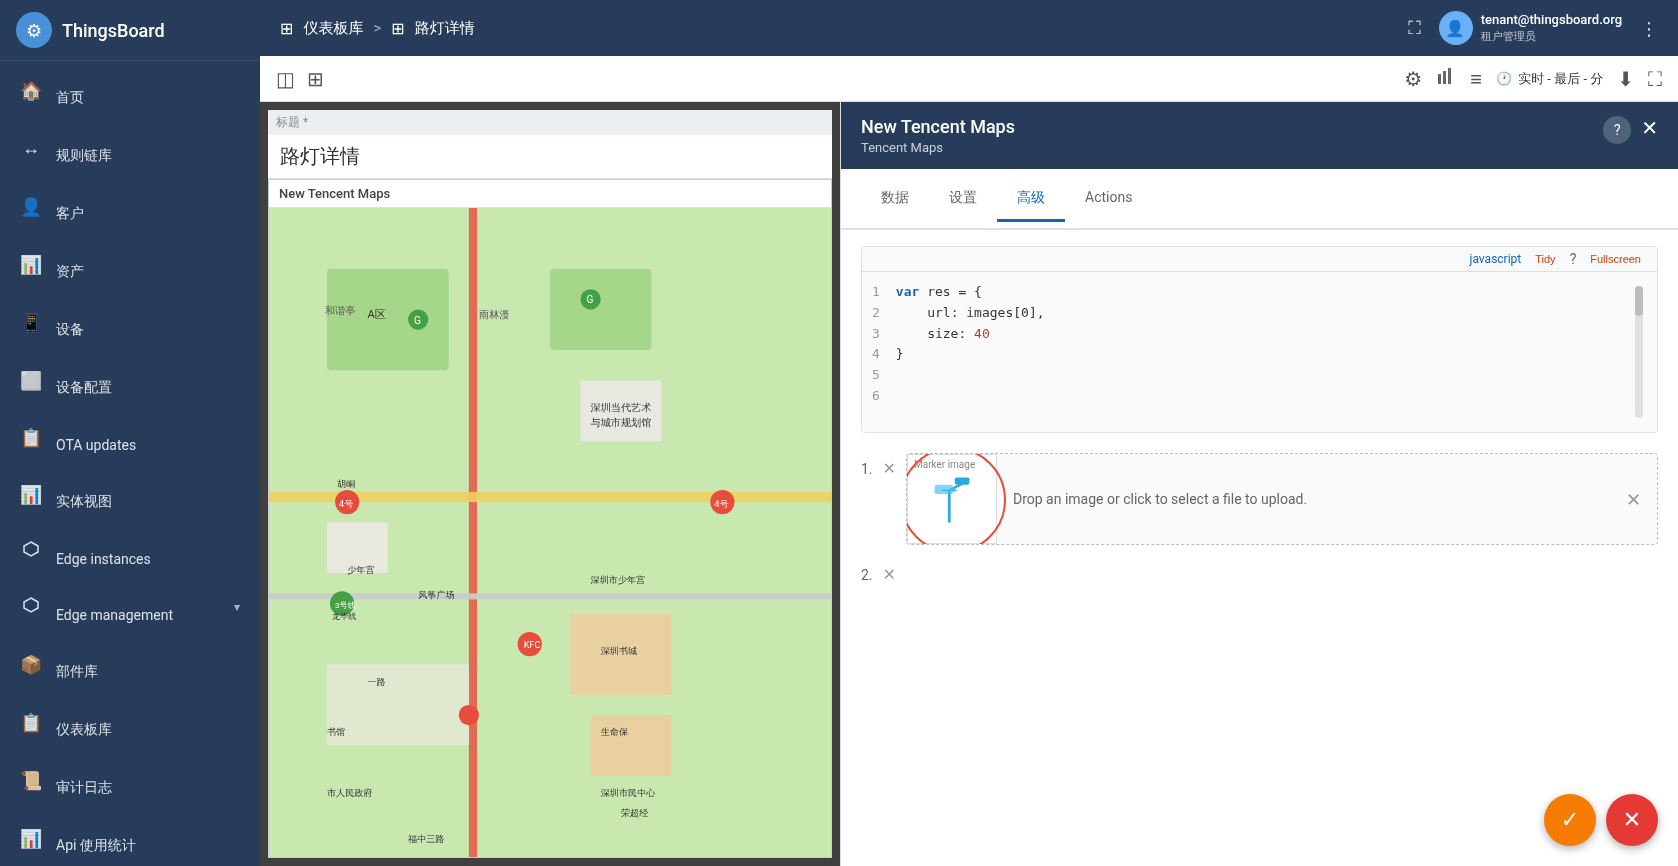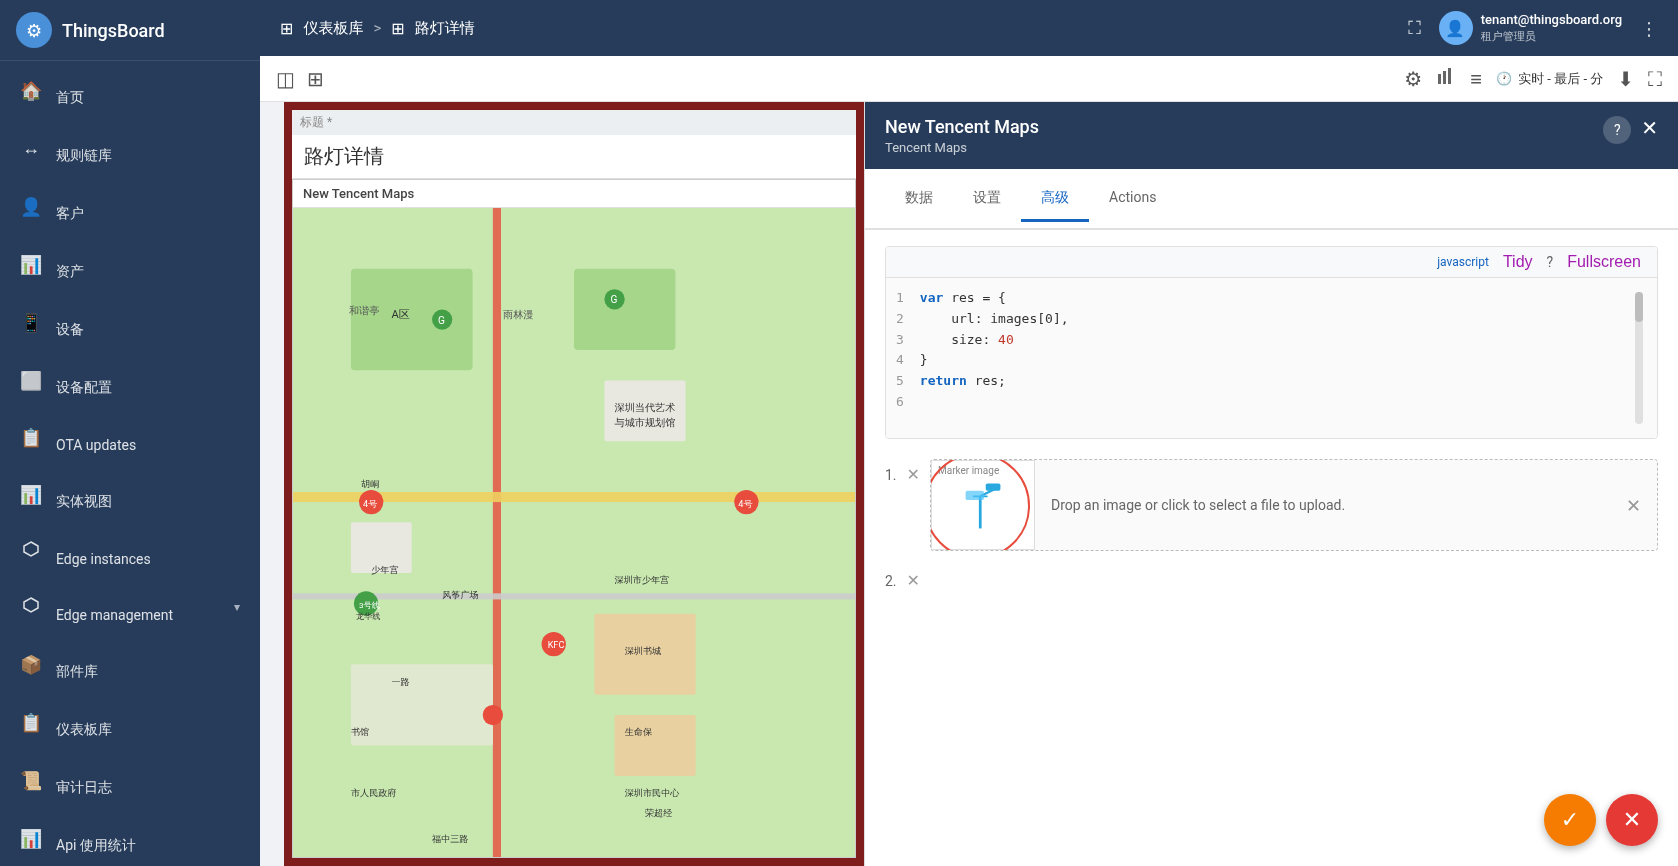--- a/index.html
+++ b/index.html
@@ -116,27 +116,26 @@
     .content-split {
       flex: 1;
       display: flex;
       overflow: hidden;
       position: relative;
     }
 
     
     .dashboard-panel {
       width: 580px;
-      background: #7f1d1d;
+      background: #404040;
       padding: 8px;
       display: flex;
       flex-direction: column;
       overflow: hidden;
       flex-shrink: 0;
-      margin-left: 24px;
     }
     .map-widget-header {
       background: #fff;
       padding: 6px 10px;
       font-size: 13px;
       font-weight: 500;
       color: #444;
       border-bottom: 1px solid #e0e0e0;
       display: flex; align-items: center; justify-content: space-between;
     }
@@ -228,22 +227,22 @@
       gap: 8px;
       border-bottom: 1px solid #e0e0e0;
     }
     .code-lang-btn {
       font-size: 12px;
       color: #1565c0;
       cursor: pointer;
       text-align: right;
     }
     .code-action-btn {
-      font-size: 16px;
-      color: #a21caf;
+      font-size: 11px;
+      color: #c2410c;
       cursor: pointer;
       background: none;
       border: none;
       padding: 2px 6px;
     }
     .code-area {
       background: #fafafa;
       padding: 10px;
       font-family: monospace;
       font-size: 13px;
@@ -589,35 +588,34 @@
                 <div>3</div>
                 <div>4</div>
                 <div>5</div>
                 <div>6</div>
               </div>
               <div class="code-content">
                 <div><span class="kw">var</span> <span class="var-color">res</span> = {</div>
                 <div>&nbsp;&nbsp;&nbsp;&nbsp;<span class="var-color">url</span>: <span class="var-color">images[0]</span>,</div>
                 <div>&nbsp;&nbsp;&nbsp;&nbsp;<span class="var-color">size</span>: <span class="num">40</span></div>
                 <div>}</div>
-                <div><span class="kw">return</span> <span class="var-color">res</span>;</div>
                 <div>&nbsp;</div>
               </div>
               <div style="width:8px; background:#e0e0e0; border-radius:4px; margin:4px; position:relative;">
                 <div style="width:8px;height:30px;background:#bdbdbd;border-radius:4px;position:absolute;top:0;"></div>
               </div>
             </div>
           </div>
 
 
           <div class="marker-item">
             <span class="marker-index">1.</span>
             <span class="marker-close-btn">✕</span>
             <div class="marker-upload-area">
-              <div class="marker-image-box" style="position:relative;width:104px;min-height:90px;text-align:center;">
+              <div class="marker-image-box" style="position:relative;width:90px;min-height:90px;text-align:center;">
                 <span class="marker-image-label">Marker image</span>
 
                 <svg class="marker-icon-svg" viewBox="0 0 50 60" fill="none">
                   <line x1="22" y1="55" x2="22" y2="20" stroke="#29a8e0" stroke-width="3"></line>
                   <line x1="22" y1="20" x2="38" y2="12" stroke="#29a8e0" stroke-width="2.5"></line>
                   <rect x="28" y="6" width="16" height="8" rx="2" fill="#29a8e0"></rect>
                   <line x1="14" y1="20" x2="30" y2="20" stroke="#29a8e0" stroke-width="2"></line>
                   <rect x="6" y="14" width="20" height="10" rx="2" fill="#4fc3f7" opacity="0.7"></rect>
                 </svg>
 

